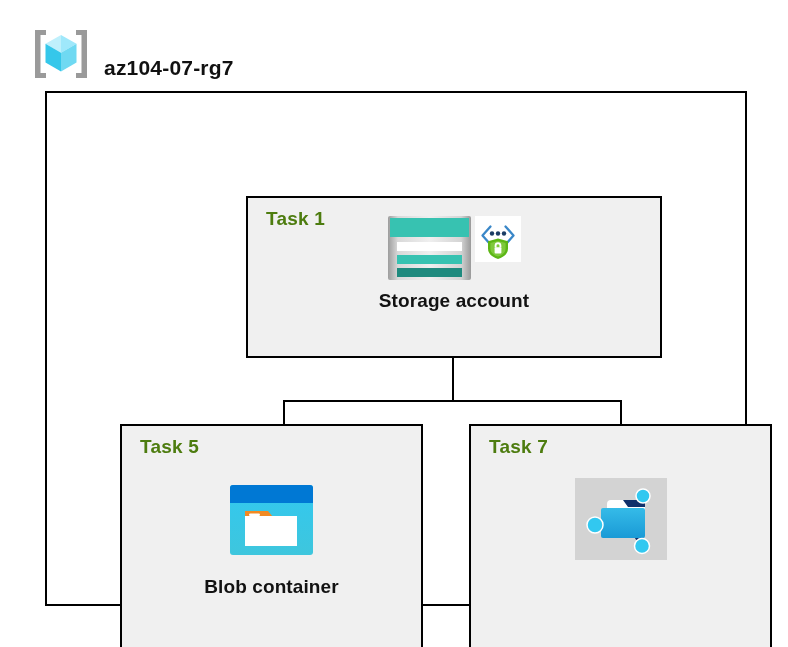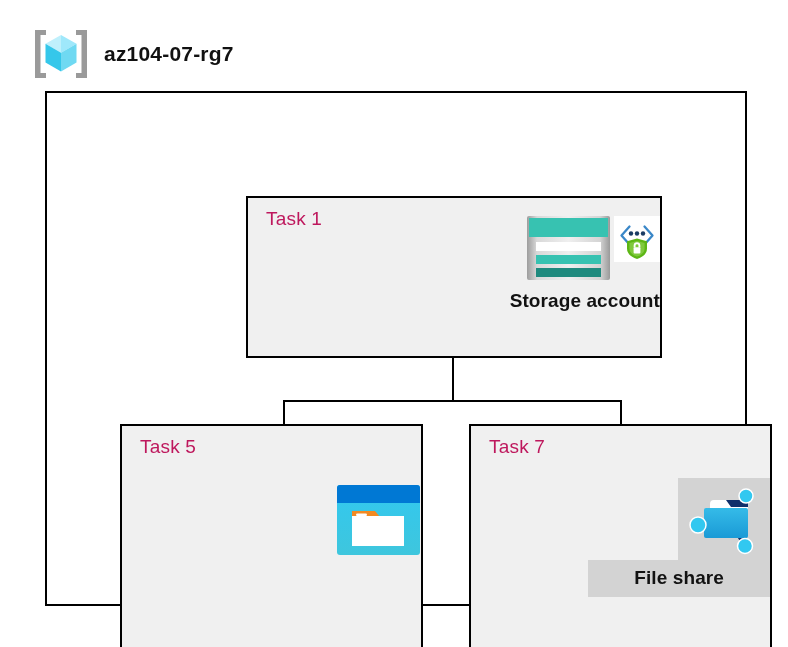--- a/index.html
+++ b/index.html
@@ -14,21 +14,21 @@
     position: relative;
     overflow: hidden;
   }
 
   
   #rg-header {
     position: absolute;
     left: 32px;
     top: 28px;
     display: flex;
-    align-items: center;
+    align-items: flex-end;
     gap: 14px;
   }
   #rg-icon { width: 58px; height: 52px; display: block; }
   #rg-title {
     font-size: 21px;
     font-weight: bold;
     color: #111111;
     letter-spacing: .2px;
     white-space: nowrap;
   }
@@ -54,31 +54,31 @@
   }
   #panel-task1 { left: 199px; top: 103px; width: 416px; height: 162px; }
   #panel-task2 { left: 73px;  top: 331px; width: 303px; height: 242px; }
   #panel-task3 { left: 422px; top: 331px; width: 303px; height: 242px; }
 
   .task-label {
     position: absolute;
     left: 18px;
     top: 10px;
     font-size: 19px;
-    font-weight: normal;
-    color: #be185d;
+    font-weight: bold;
+    color: #4d7c0f;
     letter-spacing: .2px;
   }
 
   
   .node {
     position: absolute;
     display: flex;
     flex-direction: column;
-    align-items: flex-end;
+    align-items: center;
   }
   .node-caption {
     font-size: 19px;
     font-weight: bold;
     color: #121212;
     white-space: nowrap;
     letter-spacing: .1px;
   }
 
   #node-storage { left: 0; right: 0; top: 18px; }
@@ -214,20 +214,21 @@
           </defs>
           <rect x="1" y="1" width="83" height="70" rx="3" fill="url(#blobBody)"></rect>
           <path d="M1 4 a3 3 0 0 1 3 -3 h77 a3 3 0 0 1 3 3 v15 h-83 Z" fill="#0078d4"></path>
 
           <path d="M16 27 h23 l5 6 h-28 Z" fill="#f28a22"></path>
           <rect x="20" y="29.5" width="11" height="2.6" rx="1.3" fill="#ffffff"></rect>
 
           <rect x="16" y="32" width="52" height="30" fill="#ffffff"></rect>
         </svg>
       </span>
+      <div class="node-caption">Blob container</div>
     </div>
   </div>
 
   <div class="task-panel" id="panel-task3">
     <div class="task-label">Task 7</div>
 
     <div class="node" id="node-fileshare">
       <div class="fs-icon-wrap">
         <span>
           <svg width="72" height="72" viewBox="0 0 72 72" xmlns="http://www.w3.org/2000/svg">
@@ -247,19 +248,16 @@
             <path d="M22 20 q0 -4 4 -4 h12 l5 7 h17 v10 h-38 Z" fill="#ffffff"></path>
 
             <path d="M18 24 h40 a2 2 0 0 1 2 2 v26 a2 2 0 0 1 -2 2 h-40 a2 2 0 0 1 -2 -2 v-26 a2 2 0 0 1 2 -2 Z" fill="url(#fsFolder)"></path>
 
             <circle cx="58" cy="12" r="7" fill="#32c8f0" stroke="#ffffff" stroke-width="1.5"></circle>
             <circle cx="10" cy="41" r="8" fill="#32c8f0" stroke="#ffffff" stroke-width="1.5"></circle>
             <circle cx="57" cy="62" r="7.5" fill="#32c8f0" stroke="#ffffff" stroke-width="1.5"></circle>
           </svg>
         </span>
       </div>
-      <div class="fs-caption-wrap">
-        <div class="node-caption">File share</div>
-      </div>
     </div>
   </div>
 
 </div>
 
 </body></html>

